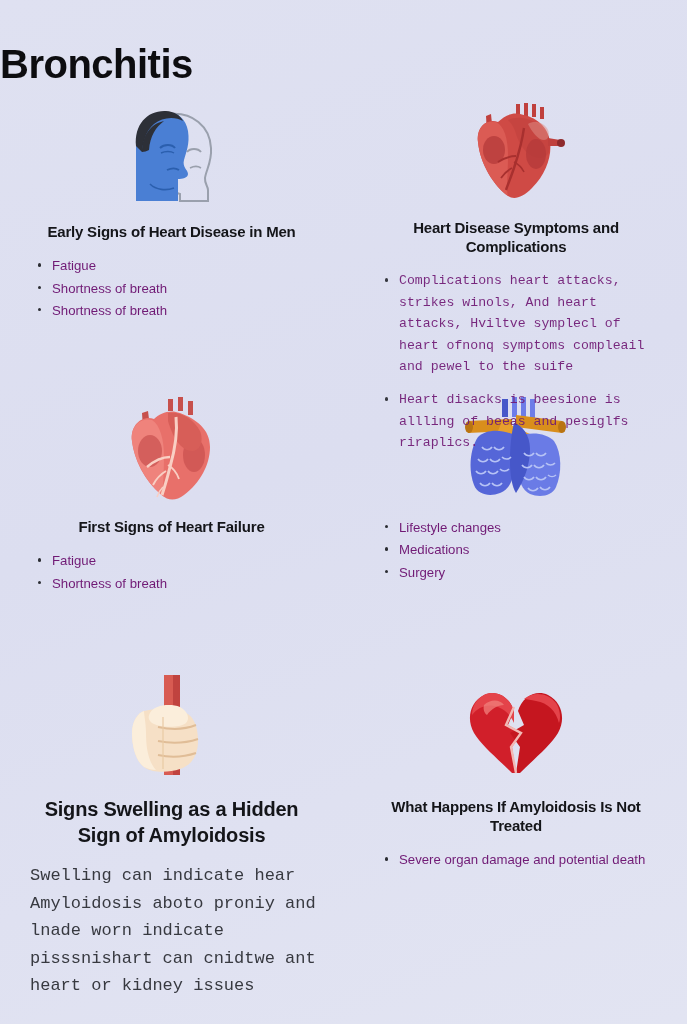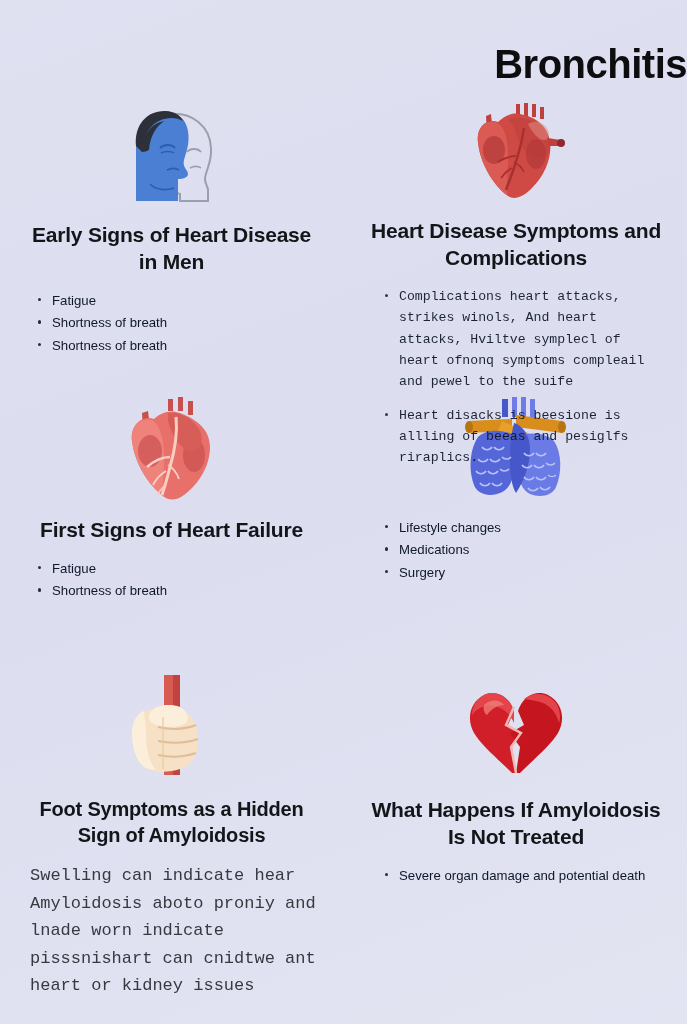--- a/index.html
+++ b/index.html
@@ -19,21 +19,21 @@
 
   .page {
     width: 687px;
     height: 1024px;
     padding: 0;
     position: relative;
   }
 
   
   .title {
-    text-align: right;
+    text-align: left;
     font-size: 40px;
     font-weight: bold;
     letter-spacing: -0.5px;
     color: #0d0d10;
     padding-top: 42px;
     padding-bottom: 6px;
     line-height: 1.1;
   }
 
   
@@ -56,40 +56,40 @@
   .icon-wrap {
     height: 110px;
     display: flex;
     align-items: flex-end;
     justify-content: center;
     margin-bottom: 14px;
   }
 
   .card-title {
     text-align: center;
-    font-size: 21px;
+    font-size: 15px;
     font-weight: bold;
     line-height: 1.28;
     color: #141519;
     letter-spacing: -0.2px;
     margin-bottom: 14px;
   }
 
   .card-title.tight { font-size: 20px; }
 
   ul.bullets {
     list-style: none;
     padding-left: 16px;
   }
 
   ul.bullets li {
     position: relative;
     font-size: 13.2px;
     line-height: 1.62;
-    color: #0f172a;
+    color: #701a75;
     padding-left: 14px;
     margin-bottom: 1px;
   }
 
   ul.bullets li::before {
     content: "";
     position: absolute;
     left: 0;
     top: 8px;
     width: 3.4px;
@@ -274,21 +274,21 @@
           <path d="M32 40 C36 32 52 30 62 34 C70 38 72 46 68 50 C60 56 40 54 34 50 C30 47 30 43 32 40 Z" fill="#fbeedb"></path>
 
           <g fill="none" stroke="#e0bd97" stroke-width="2">
             <path d="M40 54 C54 57 68 56 78 52"></path>
             <path d="M40 68 C54 71 68 70 80 66"></path>
             <path d="M40 82 C54 85 66 84 78 80"></path>
           </g>
           <path d="M44 44 L46 44 L46 96 L44 96 Z" fill="#e9c9a4" opacity="0.6"></path>
         </svg>
       </div>
-      <div class="card-title tight">Foot Symptoms as a Hidden Sign of Amyloidosis</div>
+      <div class="card-title tight">Signs Swelling as a Hidden Sign of Amyloidosis</div>
       <p class="body-text blurry">Swelling can indicate hear Amyloidosis aboto proniy and lnade worn indicate pisssnishart can cnidtwe ant heart or kidney issues</p>
     </div>
 
     <div class="card right">
       <div class="icon-wrap">
         <svg class="icon-svg" width="104" height="98" viewBox="0 0 104 98">
 
           <path d="M50 26 C46 12 32 4 20 10 C6 17 2 34 10 48 C17 60 34 74 48 88 L52 88 L48 62 L58 48 L44 40 Z" fill="#d11f2a"></path>
           <path d="M50 26 C46 12 32 4 20 10 C12 14 8 22 8 30 C14 22 24 18 34 22 C42 25 47 31 50 38 Z" fill="#e4434a"></path>
 

